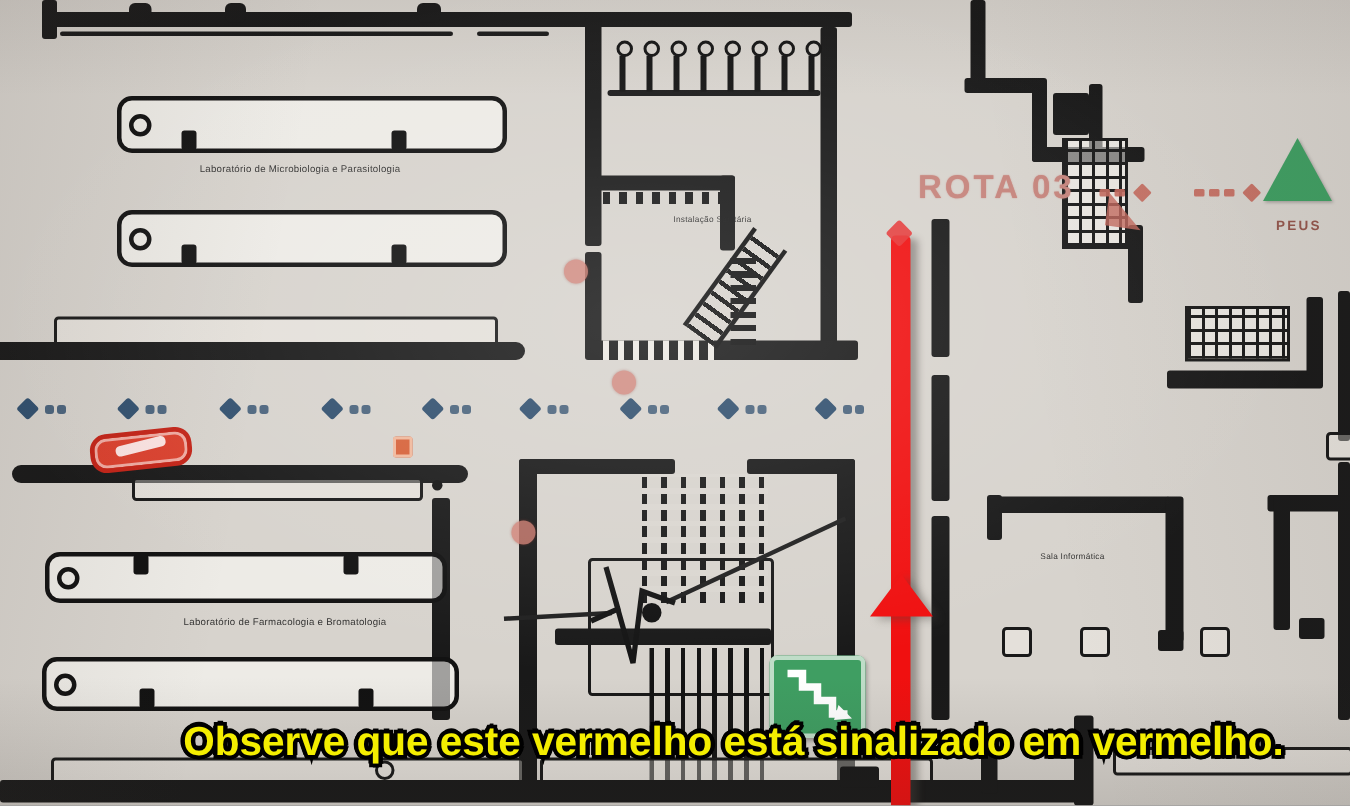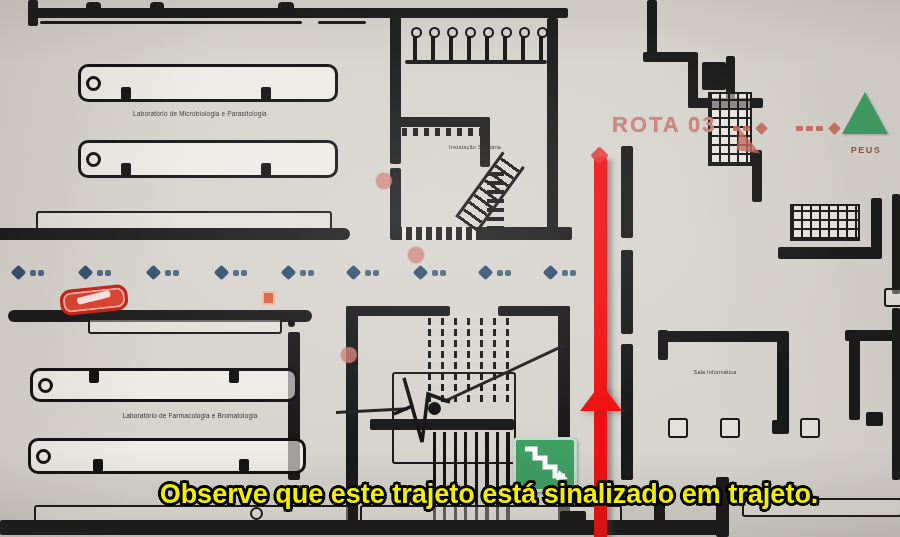--- a/index.html
+++ b/index.html
@@ -306,14 +306,14 @@
     <svg width="64" height="55" viewBox="0 0 64 55">
       <path d="M12 12 h10 v9 h10 v9 h10 v9 h10" fill="none" stroke="#ffffff" stroke-width="5"></path>
       <path d="M46 33 l9 9 l-12 1 z" fill="#ffffff"></path>
     </svg>
   </div>
   <div class="tri"></div>
   <div class="peus">PEUS</div>
 
   <div class="vignette"></div>
 
-  <div class="subtitle">Observe que este trajeto está sinalizado em trajeto.</div>
+  <div class="subtitle">Observe que este vermelho está sinalizado em vermelho.</div>
 </div>
 
 </body></html>

